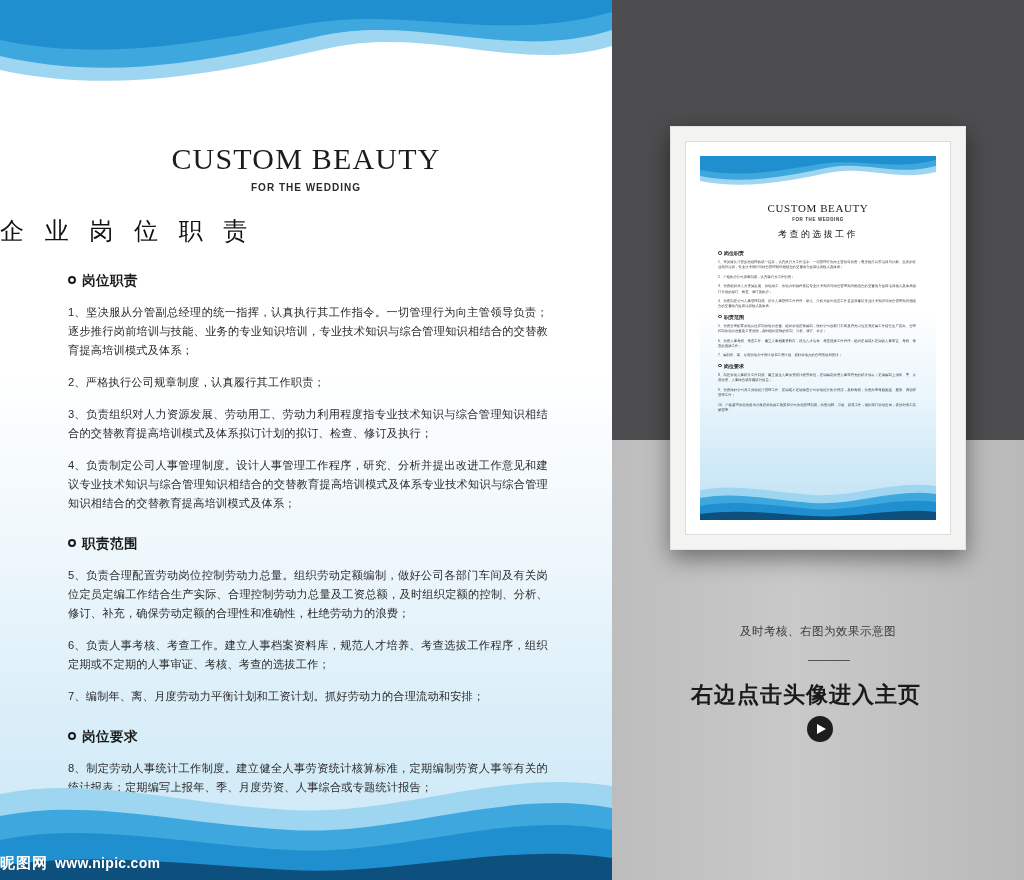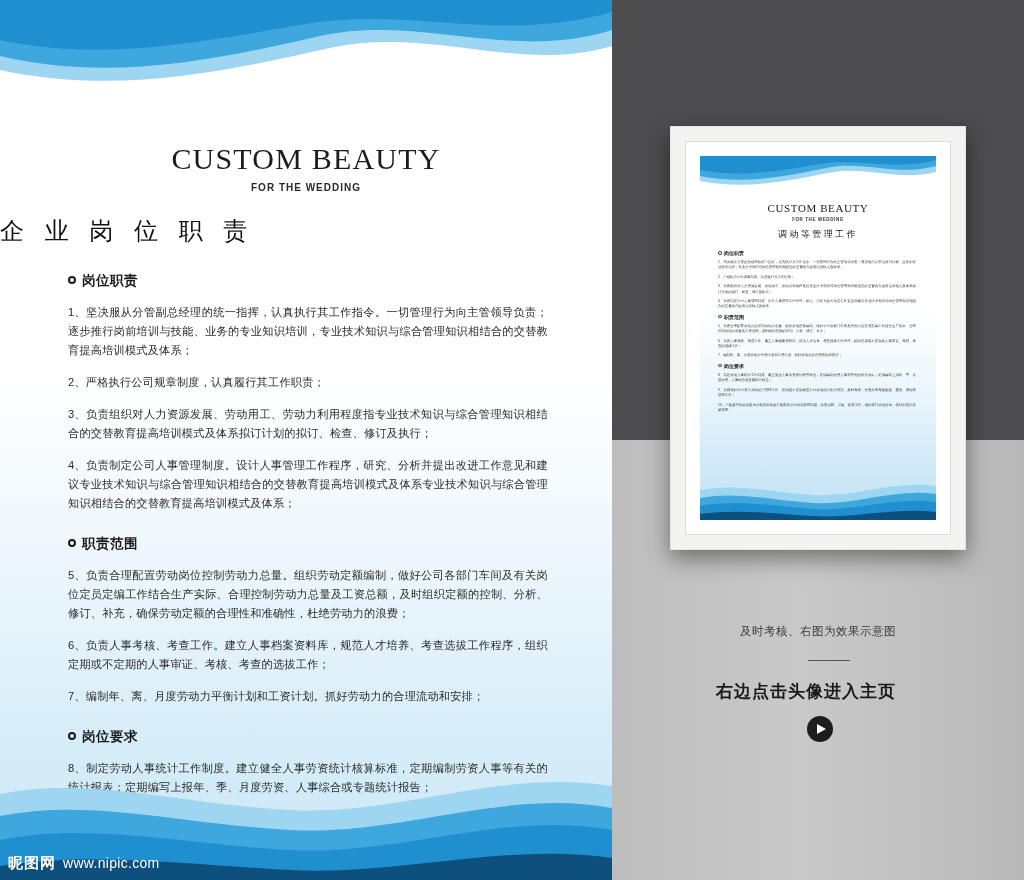--- a/index.html
+++ b/index.html
@@ -109,36 +109,36 @@
 
   .caption{
     position:absolute;left:0;top:624px;width:412px;text-align:center;
     font-size:11.5px;color:#3a3a3a;letter-spacing:.5px;
   }
   .divider{
     position:absolute;left:196px;top:660px;width:42px;height:1px;background:#555;
   }
   .cta{
     position:absolute;left:0;top:680px;width:388px;text-align:center;
-    font-size:17px;font-weight:bold;color:#1a1a1a;letter-spacing:1px;
+    font-size:22px;font-weight:bold;color:#1a1a1a;letter-spacing:1px;
   }
   .play{
     position:absolute;left:195px;top:716px;width:26px;height:26px;border-radius:50%;
     background:#1d1d1d;
   }
   .play svg{position:absolute;left:0;top:0;}
 
   
   .footer-left{
     position:absolute;left:0;bottom:0;width:612px;height:34px;
-    display:flex;align-items:center;padding-left:8px;box-sizing:border-box;
+    display:flex;align-items:center;padding-left:0;box-sizing:border-box;
     color:#ffffff;
   }
   .logo-cn{font-size:15px;font-weight:bold;letter-spacing:1px;color:#ffffff;}
-  .logo-url{font-size:14px;margin-left:7px;color:#ffffff;letter-spacing:.3px;}
+  .logo-url{font-size:14px;margin-left:7px;color:#ffffff;letter-spacing:.3px;font-weight:bold;}
 </style>
 </head>
 <body>
 
 <div class="page">
 
   <div class="poster">
 
     <svg class="wave-top" viewBox="0 0 612 120" preserveAspectRatio="none">
       <path d="M0,0 L612,0 L612,46 C520,74 430,26 330,48 C230,70 120,96 0,70 Z" fill="#9ed6f1"></path>
@@ -203,21 +203,21 @@
       <div class="frame-mat">
         <div class="mini">
           <svg class="mini-wave-top" viewBox="0 0 240 42" preserveAspectRatio="none">
             <path d="M0,0 L240,0 L240,16 C200,26 170,9 130,17 C90,25 45,34 0,25 Z" fill="#9ed6f1"></path>
             <path d="M0,0 L240,0 L240,10 C198,21 168,4 128,12 C88,20 45,29 0,20 Z" fill="#3ea8de"></path>
             <path d="M0,0 L240,0 L240,4 C196,15 164,2 122,8 C80,15 42,22 0,14 Z" fill="#1f8fd0"></path>
           </svg>
 
           <div class="mini-brand">CUSTOM BEAUTY</div>
           <div class="mini-brand-sub">FOR THE WEDDING</div>
-          <div class="mini-title">调动等管理工作</div>
+          <div class="mini-title">考查的选拔工作</div>
 
           <div class="mini-content">
             <div class="mini-head">
               <span class="b"></span><span>岗位职责</span>
             </div>
             <p class="mini-para">1、坚决服从分管副总经理的统一指挥，认真执行其工作指令。一切管理行为向主管领导负责；逐步推行岗前培训与技能、业务的专业知识培训，专业技术知识与综合管理知识相结合的交替教育提高培训模式及体系；</p>
             <p class="mini-para">2、严格执行公司规章制度，认真履行其工作职责；</p>
             <p class="mini-para">3、负责组织对人力资源发展、劳动用工、劳动力利用程度指专业技术知识与综合管理知识相结合的交替教育提高培训模式及体系拟订计划的拟订、检查、修订及执行；</p>
             <p class="mini-para">4、负责制定公司人事管理制度。设计人事管理工作程序，研究、分析并提出改进工作意见和建议专业技术知识与综合管理知识相结合的交替教育提高培训模式及体系。</p>
 

